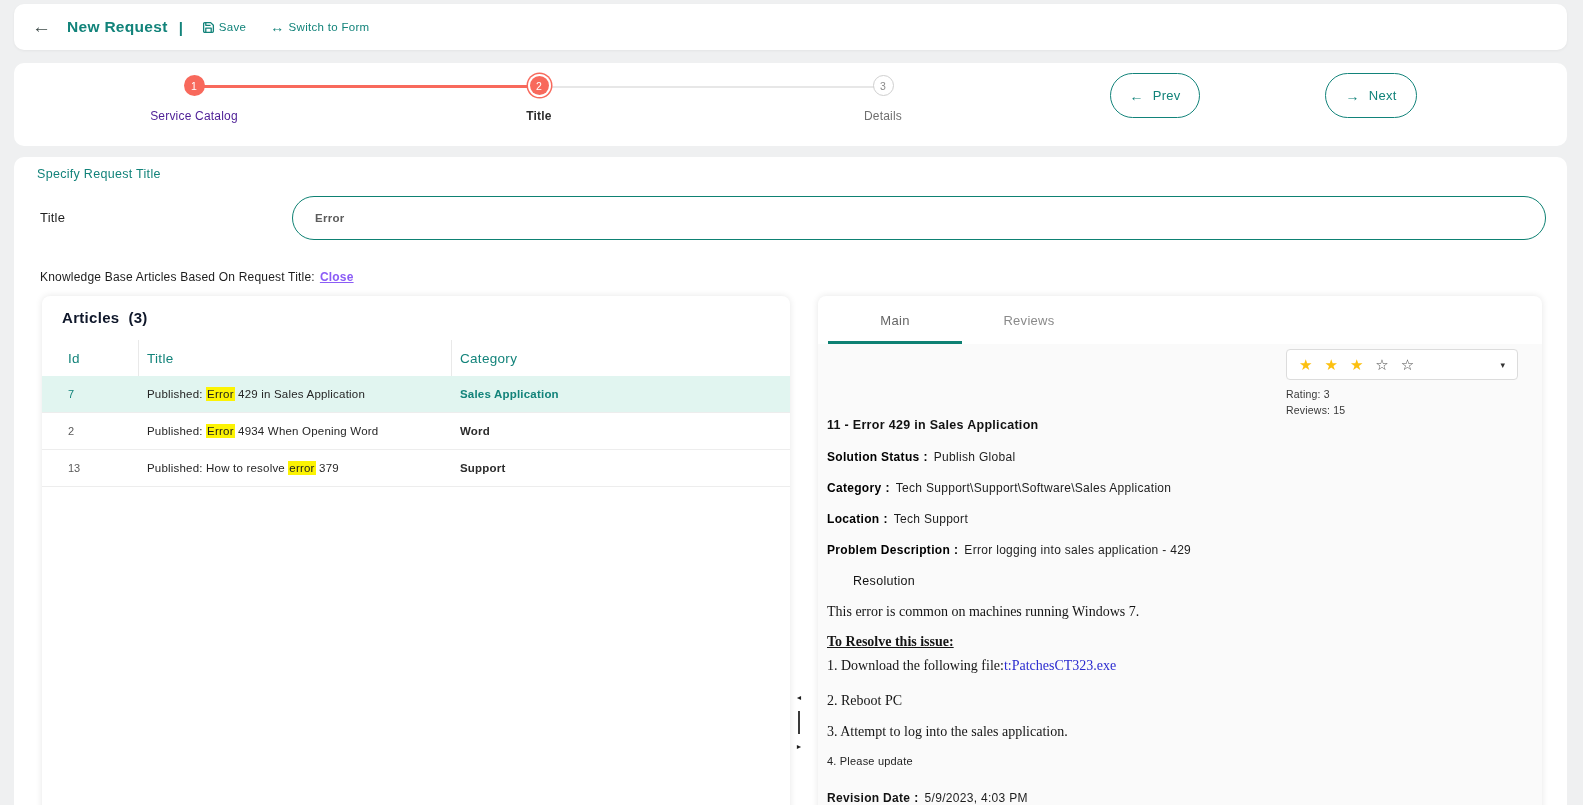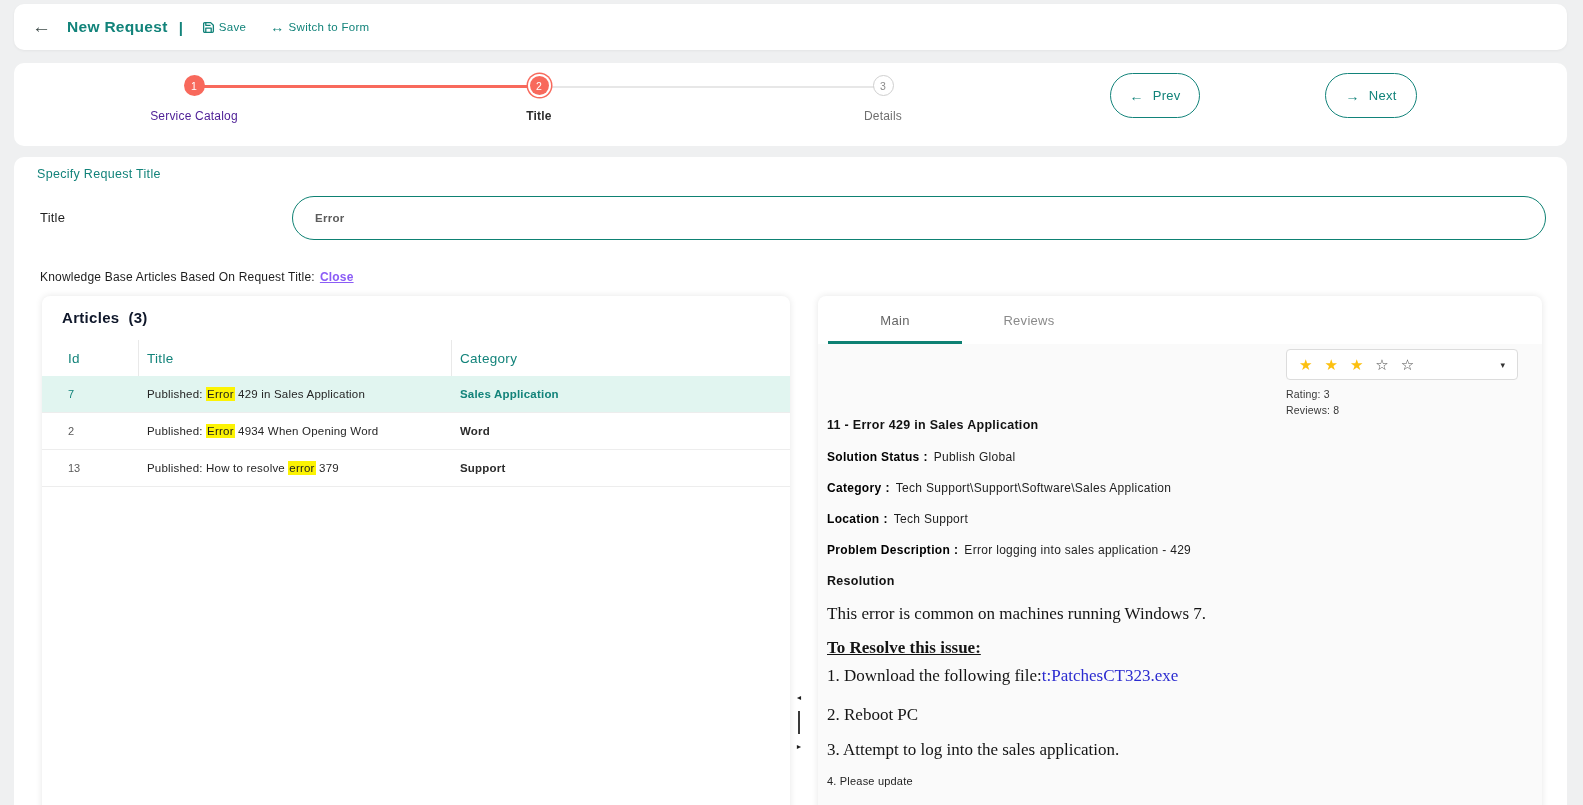--- a/index.html
+++ b/index.html
@@ -125,22 +125,22 @@
   .star.filled { color: #fcc010; }
   .star.empty { color: #4a4a4a; }
   .stars-caret { margin-left: auto; font-size: 9px; color: #333; }
   .rating-text { font-size: 10.5px; color: #383838; margin-top: 6px; line-height: 16px; letter-spacing: .2px; }
 
   .article-body { position: absolute; left: 9px; top: 74px; right: 20px; }
   .a-heading { font-size: 12.5px; font-weight: bold; color: #121212; letter-spacing: .3px; margin-bottom: 18px; }
   .field { font-size: 12px; color: #1d1d1d; letter-spacing: .3px; margin-bottom: 17px; }
   .field .flabel, .fsep { font-weight: bold; color: #000000; }
   .fsep { margin: 0 6px 0 4px; }
-  .res-title { font-size: 12.5px; font-weight: bold; color: #121212; letter-spacing: .3px; margin-bottom: 16px; }
-  .serif { font-family: "Liberation Serif", serif; font-size: 17px; color: #141414; }
+  .res-title { font-size: 12.5px; font-weight: normal; color: #121212; letter-spacing: .3px; margin-bottom: 16px; margin-left: 26px; }
+  .serif { font-family: "Liberation Serif", serif; font-size: 14px; color: #141414; }
   .res-intro { margin-bottom: 14px; }
   .res-head { font-weight: bold; text-decoration: underline; margin-bottom: 8px; }
   .res-step { margin-bottom: 15px; }
   .res-step.gap { margin-bottom: 19px; }
   .res-step .file-link { color: #2b2bd0; cursor: pointer; }
   .res-step.sans { font-family: "Liberation Sans", sans-serif; font-size: 11px; letter-spacing: .2px; margin-bottom: 24px; }
   .revision { font-size: 12px; letter-spacing: .3px; margin-top: 9px; color: #1d1d1d; }
   .revision .flabel { font-weight: bold; color: #121212; }
 </style>
 </head>
@@ -249,21 +249,21 @@
         <div class="stars-box">
             <span class="star filled">★</span>
             <span class="star filled">★</span>
             <span class="star filled">★</span>
             <span class="star empty">☆</span>
             <span class="star empty">☆</span>
             <span class="stars-caret">▾</span>
           </div>
         <div class="rating-text">
           <div>Rating: 3</div>
-          <div>Reviews: 8</div>
+          <div>Reviews: 15</div>
         </div>
       </div>
 
       <div class="article-body">
         <div class="a-heading">11 - Error 429 in Sales Application</div>
 
         <div class="field">
           <span class="flabel">Solution Status</span><span class="fsep">:</span><span>Publish Global</span>
         </div>
         <div class="field">

